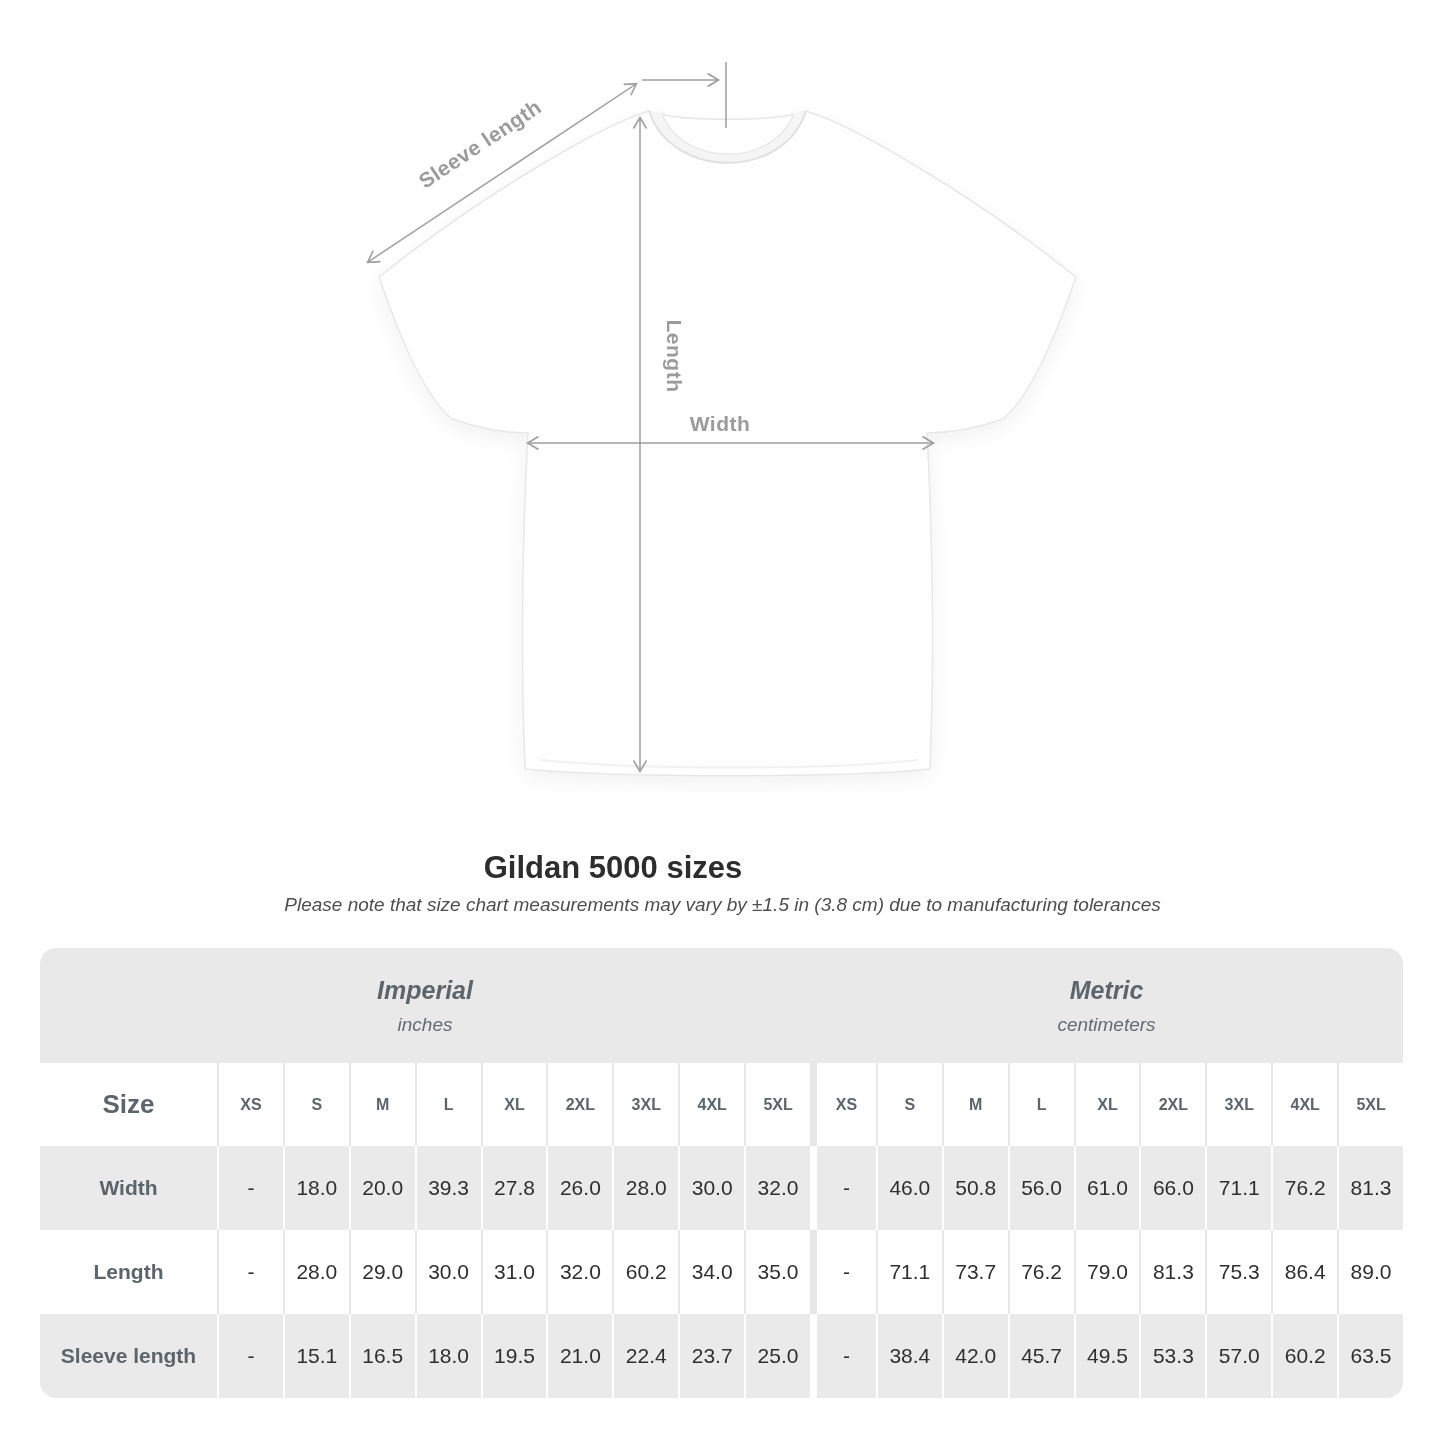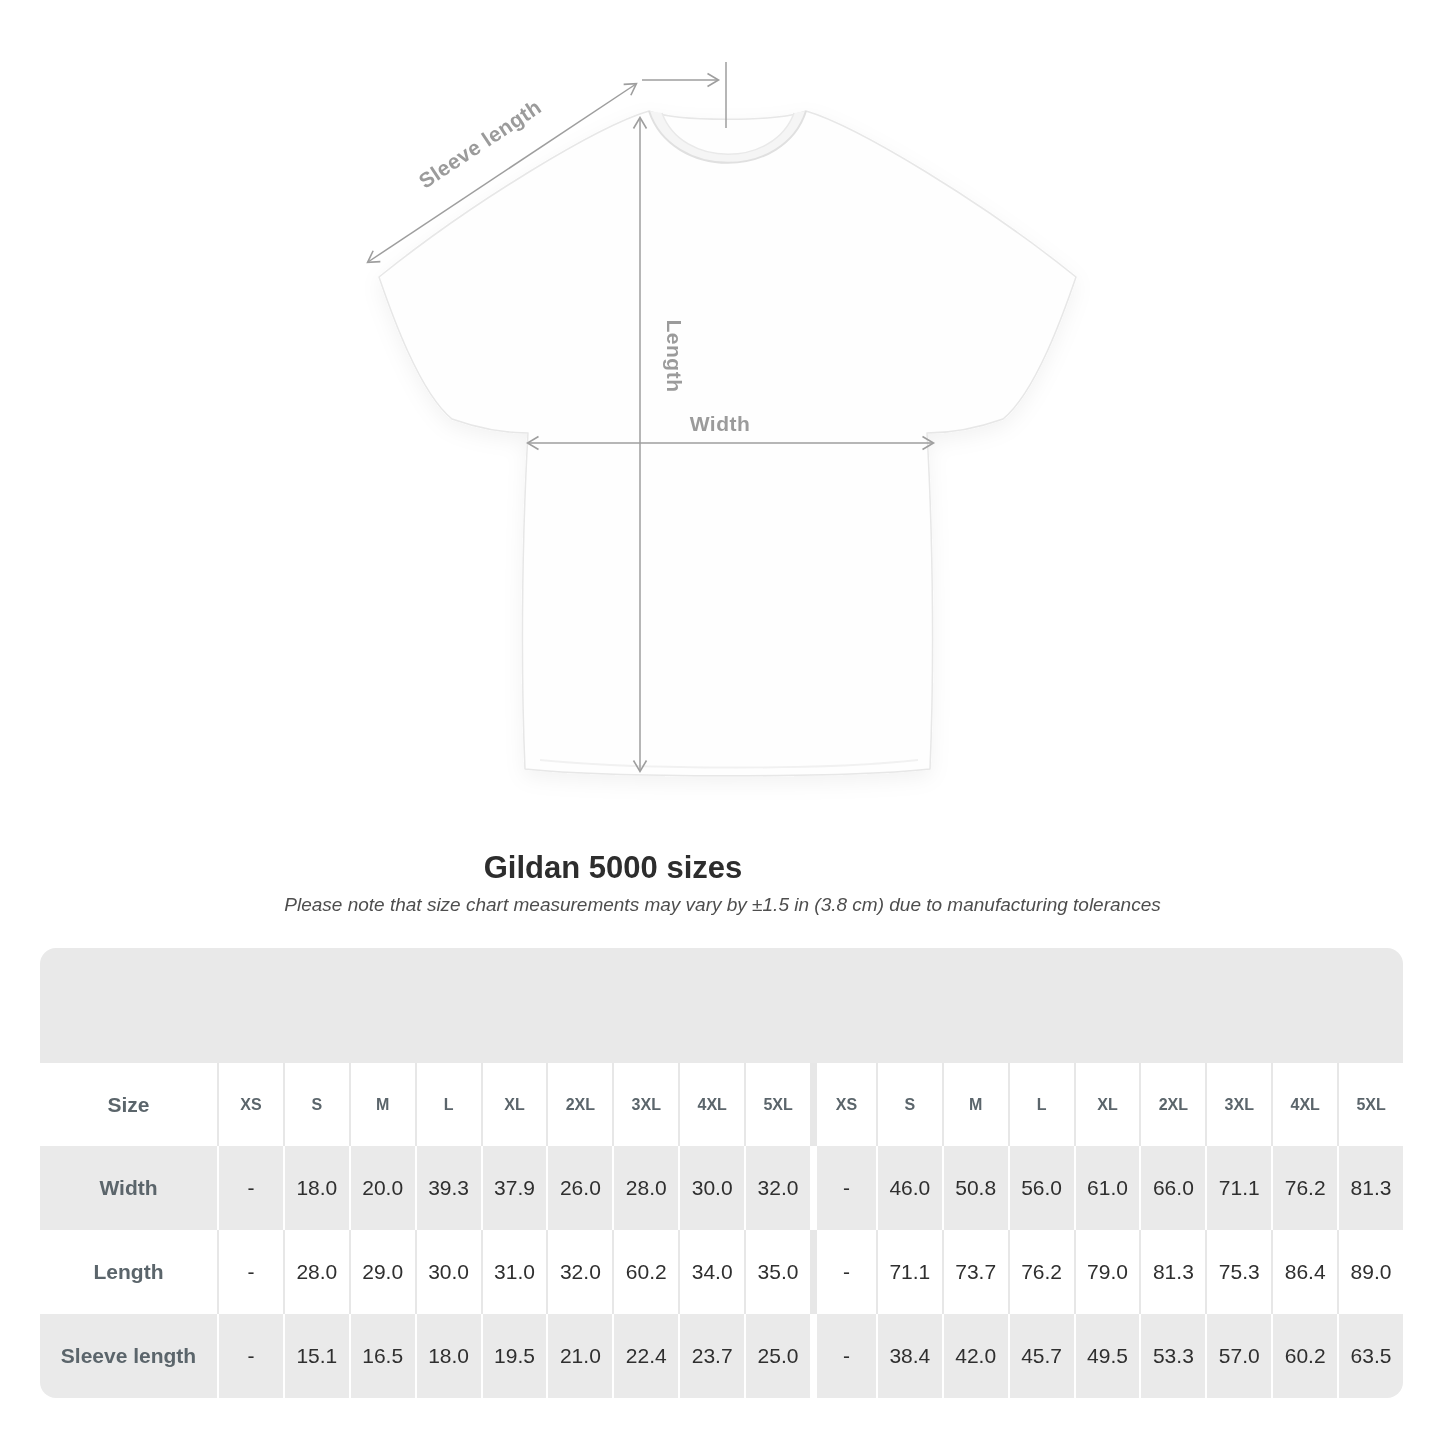--- a/index.html
+++ b/index.html
@@ -33,21 +33,21 @@
   .band{height:115px;background:#e9e9e9;display:grid;
     grid-template-columns:177px repeat(18,1fr);}
   .band .group{display:flex;flex-direction:column;align-items:center;justify-content:center;gap:9px;}
   .band .g-imperial{grid-column:1 / 11;}
   .band .g-metric{grid-column:11 / 20;}
   .group-name{font-size:25px;font-weight:bold;font-style:italic;color:#5b656b;}
   .group-unit{font-size:19px;font-style:italic;color:#626c71;}
 
   .header-row{height:83px;background:#ffffff;--sep:#e7e7e7;}
   .hcell{font-size:16px;font-weight:bold;color:#5b656b;}
-  .corner-cell{font-size:21px;font-weight:bold;color:#5b656b;}
+  .corner-cell{font-size:26px;font-weight:bold;color:#5b656b;}
 
   .data-row{height:84px;}
   .row-gray{background:#eaeaea;--sep:#ffffff;}
   .row-white{background:#ffffff;--sep:#e7e7e7;}
   .label-cell{font-size:21px;font-weight:bold;color:#5b656b;}
   .dcell{font-size:21px;color:#2f2f2f;}
 </style>
 </head>
 <body>
 
@@ -95,20 +95,28 @@
     </g>
   </svg>
 </div>
 
 <div class="page-title">Gildan 5000 sizes</div>
 <div class="page-note">Please note that size chart measurements may vary by ±1.5 in (3.8 cm) due to manufacturing tolerances</div>
 
 <div class="table-wrap">
 
   <div class="band">
+    <div class="group g-imperial">
+      <div class="group-name">Imperial</div>
+      <div class="group-unit">inches</div>
+    </div>
+    <div class="group g-metric">
+      <div class="group-name">Metric</div>
+      <div class="group-unit">centimeters</div>
+    </div>
   </div>
 
   <div class="trow header-row">
     <div class="c corner-cell">Size</div>
     <div class="c hcell">XS</div>
     <div class="c hcell">S</div>
     <div class="c hcell">M</div>
     <div class="c hcell">L</div>
     <div class="c hcell">XL</div>
     <div class="c hcell">2XL</div>
@@ -125,21 +133,21 @@
     <div class="c hcell">4XL</div>
     <div class="c hcell">5XL</div>
   </div>
 
   <div class="trow data-row row-gray">
     <div class="c label-cell">Width</div>
     <div class="c dcell">-</div>
     <div class="c dcell">18.0</div>
     <div class="c dcell">20.0</div>
     <div class="c dcell">39.3</div>
-    <div class="c dcell">37.9</div>
+    <div class="c dcell">27.8</div>
     <div class="c dcell">26.0</div>
     <div class="c dcell">28.0</div>
     <div class="c dcell">30.0</div>
     <div class="c dcell">32.0</div>
     <div class="c dcell">-</div>
     <div class="c dcell">46.0</div>
     <div class="c dcell">50.8</div>
     <div class="c dcell">56.0</div>
     <div class="c dcell">61.0</div>
     <div class="c dcell">66.0</div>

